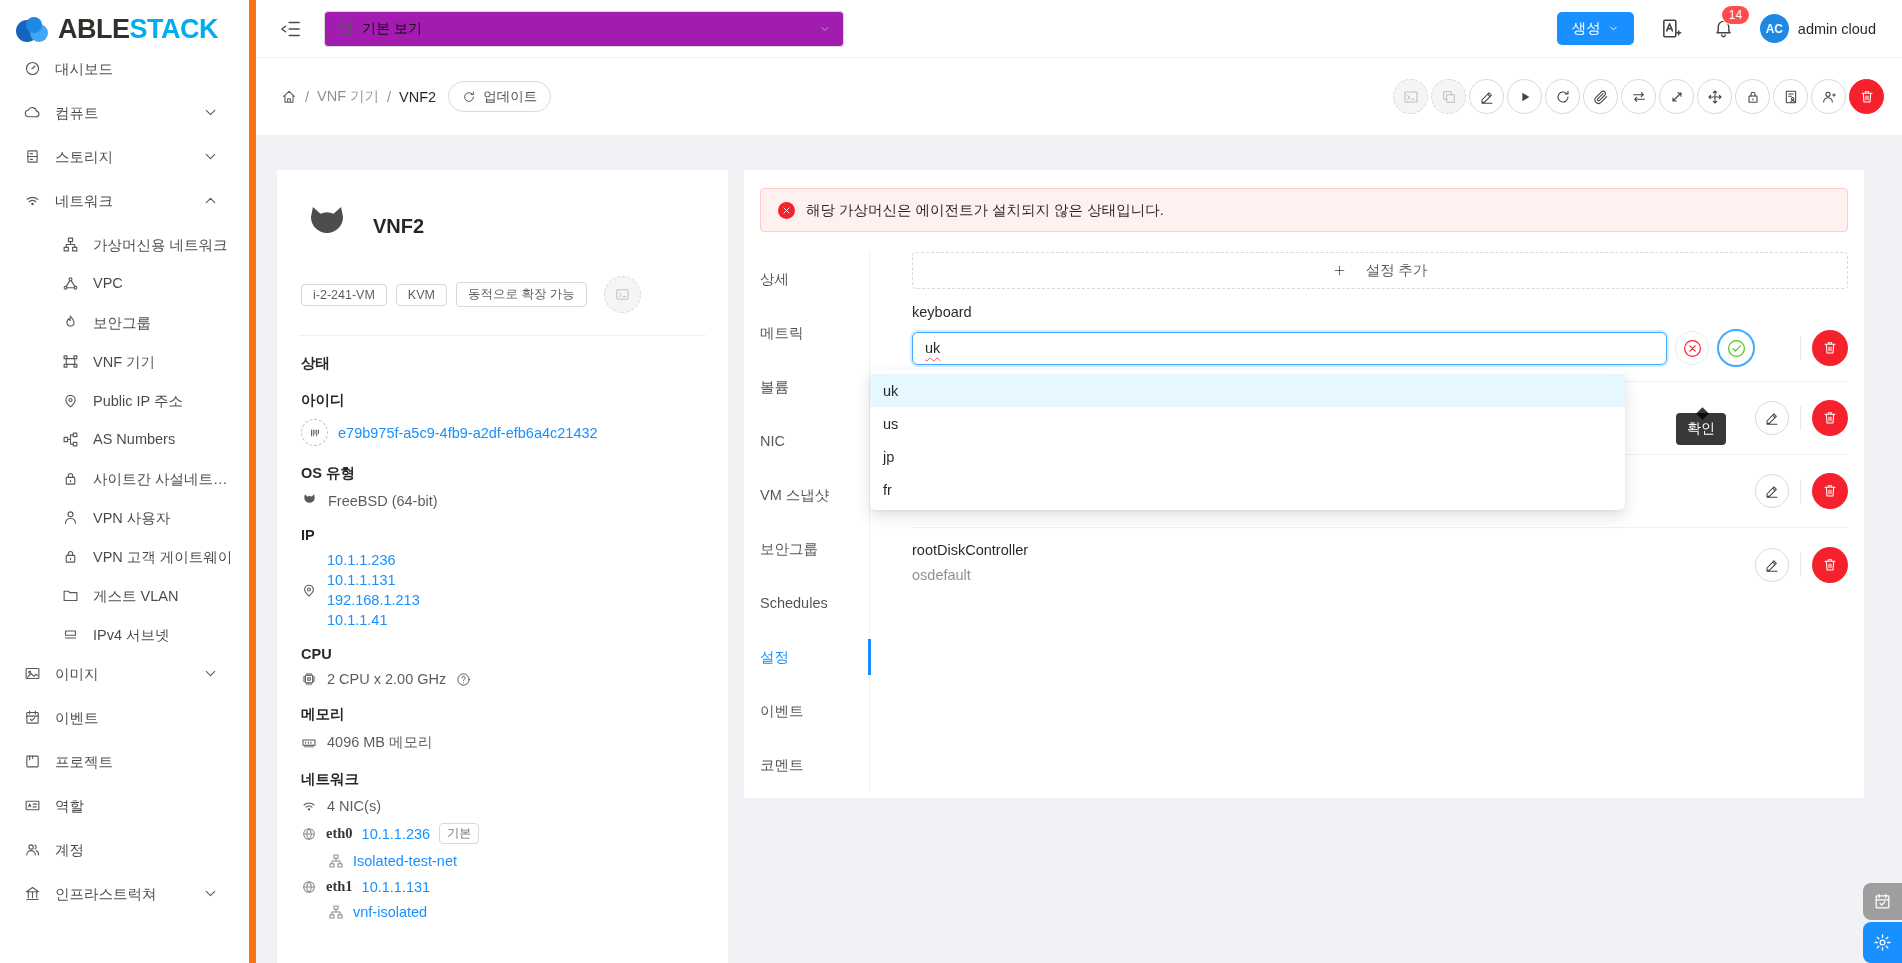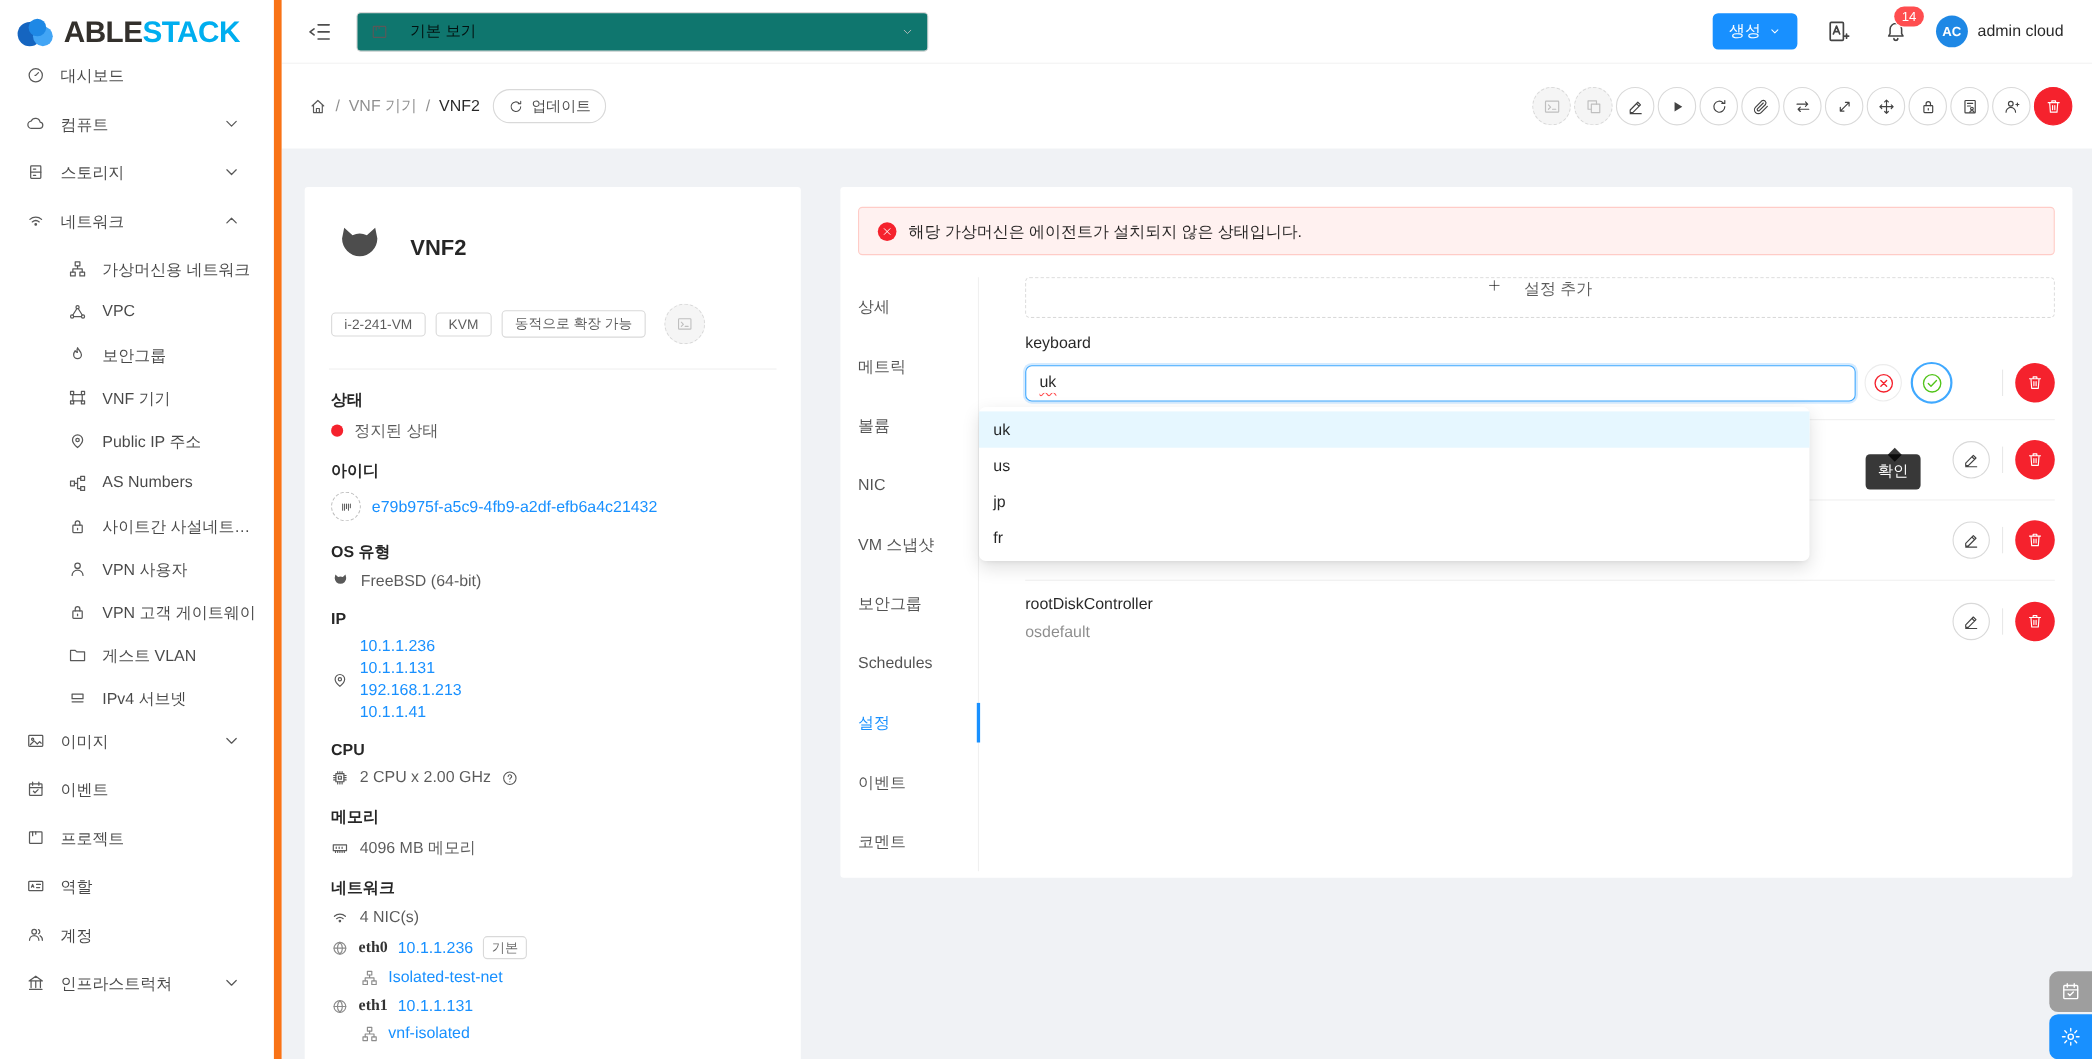--- a/index.html
+++ b/index.html
@@ -18,21 +18,21 @@
   .nav-item { height:44px; display:flex; padding:0 16px 0 24px; color:rgba(0,0,0,.72); cursor:pointer; }
   .nav-item.sub { height:39px; padding-left:62px; }
   .nav-item .ic { color:#595959; margin-right:14px; width:17px; height:17px; }
   .nav-label { font-size:14.5px; white-space:nowrap; overflow:hidden; text-overflow:ellipsis; flex:1; }
   .nav-chevron { width:12px; height:12px; color:#8c8c8c; margin-left:8px; }
   .up { transform:rotate(180deg); }
 
   
   .topbar { position:absolute; left:256px; right:0; top:0; height:58px; background:#fff; display:flex; align-items:center; padding:0 26px 0 24px; border-bottom:1px solid #f0f0f0; }
   .collapse-btn { color:#4d4d4d; width:22px; height:22px; cursor:pointer; }
-  .view-select { margin-left:22px; width:520px; height:36px; border:1px solid #d9d9d9; border-radius:4px; display:flex; align-items:center; padding:0 12px; gap:20px; background:#0f766e; cursor:pointer; }
+  .view-select { margin-left:22px; width:520px; height:36px; border:1px solid #d9d9d9; border-radius:4px; display:flex; align-items:center; padding:0 12px; gap:9px; background:#a21caf; cursor:pointer; }
   .view-select .ic { color:#595959; }
   .view-select .chev { margin-left:auto; color:#bfbfbf; width:12px; height:12px; }
   .top-right { margin-left:auto; display:flex; align-items:center; }
   .create-btn { background:#1890ff; color:#fff; height:33px; border:none; border-radius:5px; padding:0 15px; font-size:14.5px; display:flex; align-items:center; gap:7px; cursor:pointer; font-family:inherit; }
   .create-btn .ic { width:11px; height:11px; stroke-width:2; }
   .translate-btn { margin-left:26px; color:#434343; width:23px; height:23px; cursor:pointer; }
   .bell-wrap { position:relative; margin-left:30px; cursor:pointer; }
   .bell-wrap .ic { width:21px; height:21px; color:#434343; }
   .badge { position:absolute; top:-11px; left:9px; background:#ff4d4f; color:#fff; border-radius:10px; font-size:12px; padding:1px 7px; line-height:16px; box-shadow:0 0 0 1px #fff; }
   .avatar { margin-left:26px; width:29px; height:29px; border-radius:50%; background:#1e88e5; color:#fff; font-size:12px; font-weight:700; display:flex; align-items:center; justify-content:center; cursor:pointer; }
@@ -70,31 +70,31 @@
   .link { color:#1890ff; cursor:pointer; }
   .id-circ { width:27px; height:27px; border:1px dashed #bfbfbf; border-radius:50%; display:flex; align-items:center; justify-content:center; color:#434343; }
   .ip-rows { display:flex; flex-direction:column; gap:4px; font-size:14.5px; }
   .q-ic { width:15px; height:15px; color:#8c8c8c; }
   .nic-line { display:flex; align-items:center; gap:9px; margin-top:9px; font-size:14.5px; color:rgba(0,0,0,.65); }
   .nic-line .ic { color:#8c8c8c; }
   .nic-name { font-weight:700; color:rgba(0,0,0,.8);font-family:Liberation Serif, serif; }
   .nic-badge { border:1px solid #d9d9d9; border-radius:4px; font-size:12px; color:rgba(0,0,0,.6); padding:1px 7px; }
   .nic-sub { margin-left:27px; }
 
-  .detail-card { position:absolute; left:744px; top:170px; width:1120px; height:628px; background:#fff; border-radius:3px; padding:18px 16px;margin-left:20px; }
+  .detail-card { position:absolute; left:744px; top:170px; width:1120px; height:628px; background:#fff; border-radius:3px; padding:18px 16px; }
   .alert { height:44px; background:#fff1f0; border:1px solid #ffccc7; border-radius:4px; display:flex; align-items:center; gap:11px; padding:0 17px; font-size:14.5px; }
   .alert-ic { width:17px; height:17px; border-radius:50%; background:#f5222d; color:#fff; display:flex; align-items:center; justify-content:center; flex:none; }
   .alert-ic .ic { width:9px; height:9px; stroke-width:2.4; }
   .detail-body { display:flex; margin-top:20px; height:540px; }
   .tabcol { width:110px; border-right:1px solid #f0f0f0; }
   .tab { height:54px; display:flex; align-items:center; font-size:14.5px; color:rgba(0,0,0,.68); cursor:pointer; position:relative; padding-right:8px; }
   .tab.active { color:#1890ff; }
   .tab.active::after { content:""; position:absolute; right:-2px; top:9px; bottom:9px; width:3px; background:#1890ff; }
   .setcol { flex:1; padding-left:42px; position:relative; }
-  .add-setting { height:37px; width:100%; border:1px dashed #d9d9d9; border-radius:4px; background:#fff; color:rgba(0,0,0,.65); font-size:14.5px; display:flex; justify-content:center; gap:20px; cursor:pointer; font-family:Liberation Sans, sans-serif; }
+  .add-setting { height:37px; width:100%; border:1px dashed #d9d9d9; border-radius:4px; background:#fff; color:rgba(0,0,0,.65); font-size:14.5px; display:flex; align-items:center; justify-content:center; gap:20px; cursor:pointer; font-family:Liberation Serif, serif; }
   .add-setting .ic { width:13px; height:13px; }
   .set-label { margin-top:15px; font-size:14.5px; }
   .edit-row { display:flex; align-items:center; margin-top:9px; }
   .kb-input { width:755px; height:33px; border:1.5px solid #40a9ff; box-shadow:0 0 0 2px rgba(24,144,255,.18); border-radius:6px; padding:0 12px; display:flex; align-items:center; font-size:14.5px; background:#fff; cursor:text; }
   .kb-input span { text-decoration:underline wavy #ff4d4f 1px; text-underline-offset:4px; }
   .mini-btn { width:34px; height:34px; border-radius:50%; background:#fff; border:1px solid #ececec; display:flex; align-items:center; justify-content:center; cursor:pointer; margin-left:8px; }
   .mini-btn .ic { width:21px; height:21px; stroke-width:1.4; }
   .mini-btn.cancel { color:#f5222d; }
   .mini-btn.ok { color:#52c41a; border:2px solid #40a9ff; width:38px; height:38px; }
   .row-actions { margin-left:auto; display:flex; align-items:center; }
@@ -609,24 +609,20 @@
     <button class="console-btn">
         <svg class="ic" style="width:15px;height:15px">
           <use href="#i-terminal"></use>
         </svg>
       </button>
   </div>
   <div class="vm-divider"></div>
 
   <div class="field">
     <div class="field-label">상태</div>
-    <div class="field-val">
-        <span class="dot"></span>
-        <span>정지된 상태</span>
-      </div>
   </div>
   <div class="field">
     <div class="field-label">아이디</div>
     <div class="field-val">
         <span class="id-circ">
           <svg class="ic" style="width:14px;height:14px">
             <use href="#i-barcode"></use>
           </svg>
         </span>
         <span class="link">e79b975f-a5c9-4fb9-a2df-efb6a4c21432</span>

